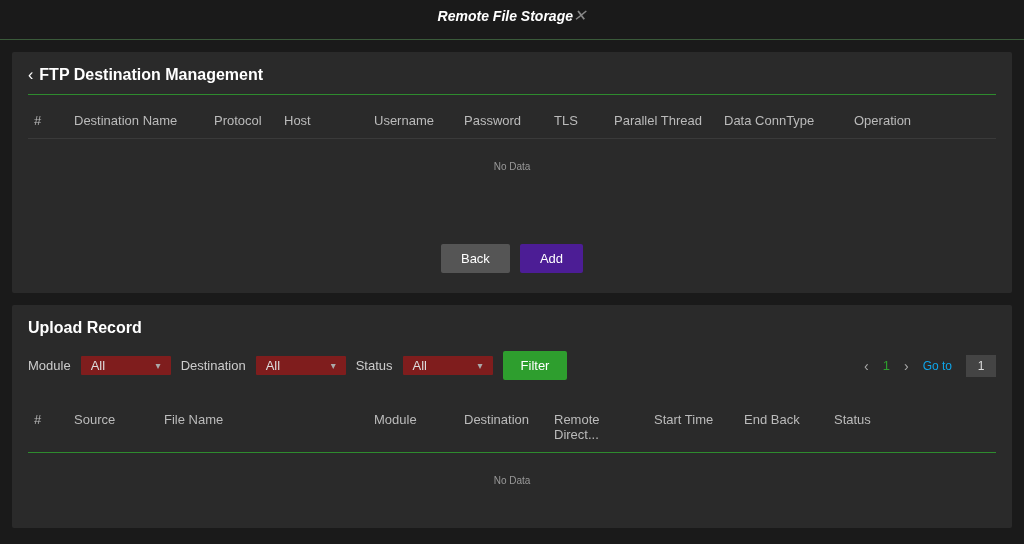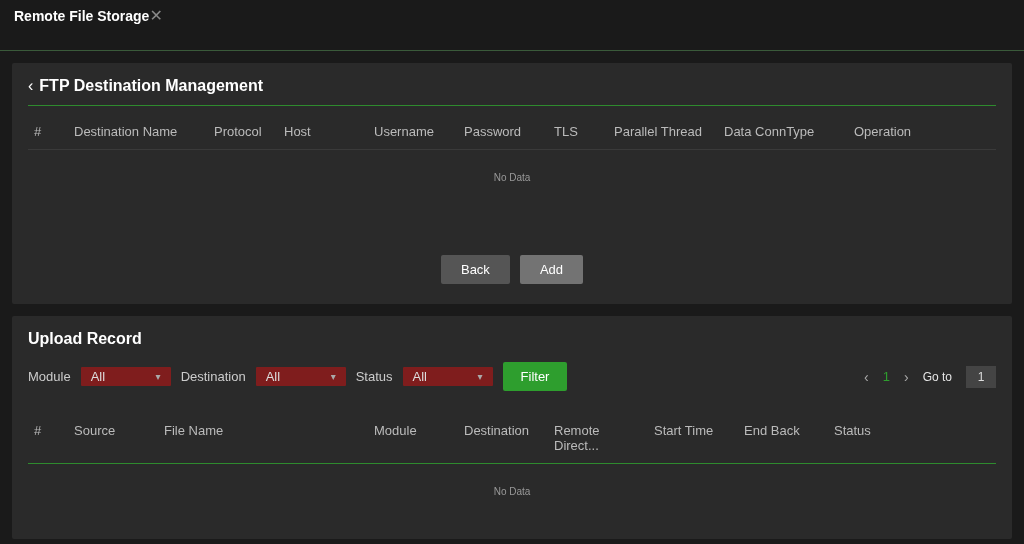--- a/index.html
+++ b/index.html
@@ -1,38 +1,38 @@
 <!DOCTYPE html>
 <html><head>
 <meta charset="utf-8">
 <style>
   * { box-sizing: border-box; margin: 0; padding: 0; font-family: "Segoe UI", Arial, sans-serif; }
   body { background: #1a1a1a; color: #ccc; font-size: 13px; width: 1024px; height: 544px; overflow: hidden; }
-  .topbar { display: flex; align-items: center; justify-content: flex-start; padding: 6px 14px 25px 14px; border-bottom: 1px solid #3a5a3a; }
+  .topbar { display: flex; align-items: center; justify-content: center; padding: 6px 14px 14px 14px; border-bottom: 1px solid #3a5a3a; font-style: italic; }
   .topbar-title { color: #fff; font-weight: 600; font-size: 14px; }
   .close-x { color: #888; font-size: 16px; cursor: pointer; }
   .panel { background: #2a2a2a; margin: 12px; border-radius: 2px; padding: 14px 16px 20px 16px; }
   .panel-header { display: flex; align-items: center; gap: 6px; padding-bottom: 10px; border-bottom: 1px solid #2e8b2e; }
   .panel-header .chev { color: #fff; font-size: 16px; }
   .panel-title { color: #fff; font-weight: 600; font-size: 16px; }
   .tbl-head { display: flex; padding: 18px 6px 10px 6px; color: #bbb; font-size: 13px; border-bottom: 1px solid #3a3a3a; }
   .no-data { text-align: center; color: #999; padding: 22px 0; font-size: 10px; }
   .btn-row { display: flex; justify-content: center; gap: 10px; margin-top: 50px; }
   .btn { padding: 7px 20px; border: none; border-radius: 2px; color: #fff; font-size: 13px; cursor: pointer; }
   .btn-gray { background: #555; }
-  .btn-green { background: #737373; }
+  .btn-green { background: #4c1d95; }
   .filters { display: flex; align-items: center; gap: 10px; margin-top: 14px; flex-wrap: nowrap; }
   .flabel { color: #ccc; font-size: 13px; }
   .select { background: #7f1d1d; color: #ddd; padding: 2px 10px; min-width: 90px; display: flex; justify-content: space-between; align-items: center; cursor: pointer; border-radius: 1px; }
   .select .caret { font-size: 10px; color: #aaa; margin-left: 14px; }
   .filter-btn { background: #2e9e2e; color: #fff; padding: 7px 18px; border: none; border-radius: 2px; cursor: pointer; font-size: 13px; }
   .pager { margin-left: auto; display: flex; align-items: center; gap: 14px; color: #aaa; }
   .pager .pg-arrow { cursor: pointer; font-size: 14px; }
   .pager .pg-cur { color: #2e9e2e; font-size: 13px; }
-  .pager .go-label { font-size: 12px; color: #e5e5e5; }
+  .pager .go-label { font-size: 12px; color: #0ea5e9; }
   .pager .go-input { width: 30px; background: #444; border: none; color: #ddd; text-align: center; padding: 4px 2px; font-size: 12px; }
   .tbl2-head { display: flex; padding: 18px 6px 10px 6px; color: #bbb; font-size: 13px; border-bottom: 1px solid #2e8b2e; margin-top: 14px; }
   .c { padding-right: 8px; }
 </style>
 </head>
 <body>
 
 <div class="topbar">
   <div class="topbar-title">Remote File Storage</div>
   <div class="close-x">✕</div>

